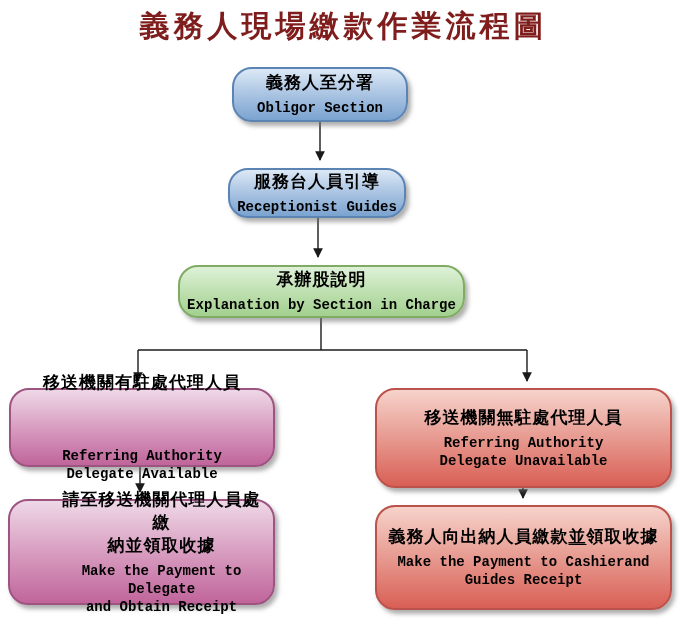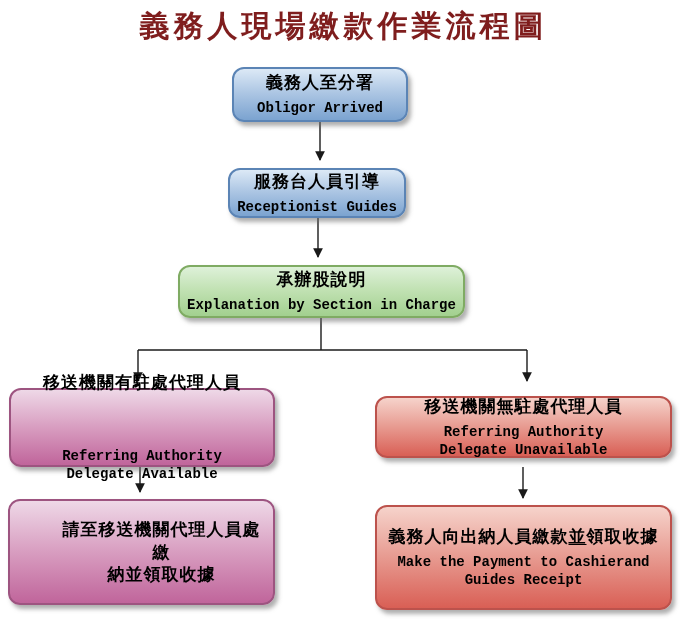--- a/index.html
+++ b/index.html
@@ -12,21 +12,21 @@
   }
   .title{
     position:absolute;left:0;top:6px;width:687px;
     text-align:center;
     font-size:30px;font-weight:bold;color:#7f1d1d;
     letter-spacing:4px;
   }
   .node{
     position:absolute;
     box-sizing:border-box;
-    border-radius:12px;
+    border-radius:20px;
     display:flex;flex-direction:column;
     align-items:center;justify-content:center;
     text-align:center;
     box-shadow:3px 4px 4px rgba(110,110,110,0.55);
     padding:4px 6px;
   }
   .node .zh{
     font-size:17px;font-weight:bold;color:#000;
     letter-spacing:1px;line-height:1.35;
     white-space:pre-line;
@@ -53,21 +53,21 @@
   }
   .scheme-red{
     background:linear-gradient(180deg,#f6d3cb 0%,#e79a90 50%,#d95f55 100%);
     border:2px solid #bc524c;
   }
   
   .n-obligor-arrived      {left:232px;top:67px; width:176px;height:55px;}
   .n-receptionist-guides  {left:228px;top:168px;width:178px;height:50px;}
   .n-explanation          {left:178px;top:265px;width:287px;height:53px;}
   .n-delegate-available   {left:9px;  top:388px;width:266px;height:79px;gap:48px;}
-  .n-delegate-unavailable {left:375px;top:396px;width:297px;height:62px;}
+  .n-delegate-unavailable {left:375px;top:388px;width:297px;height:100px;}
   .n-pay-delegate         {left:8px;  top:499px;width:267px;height:106px;padding-left:46px;}
   .n-pay-cashier          {left:375px;top:505px;width:297px;height:105px;text-align:center;}
   svg.connectors{position:absolute;left:0;top:0;pointer-events:none;}
 </style>
 </head>
 <body>
 
 <div id="canvas">
 
   <div class="title">義務人現場繳款作業流程圖</div>
@@ -83,21 +83,21 @@
     <path d="M321,318 V350" stroke="#1a1a1a" stroke-width="1.4" fill="none"></path>
     <path d="M138,350 H527" stroke="#1a1a1a" stroke-width="1.4" fill="none"></path>
     <path d="M138,350 V381" stroke="#1a1a1a" stroke-width="1.4" fill="none" marker-end="url(#arrow)"></path>
     <path d="M527,350 V381" stroke="#1a1a1a" stroke-width="1.4" fill="none" marker-end="url(#arrow)"></path>
     <path d="M140,467 V492" stroke="#1a1a1a" stroke-width="1.4" fill="none" marker-end="url(#arrow)"></path>
     <path d="M523,467 V498" stroke="#1a1a1a" stroke-width="1.4" fill="none" marker-end="url(#arrow)"></path>
   </svg>
 
   <div class="node scheme-blue n-obligor-arrived">
     <span class="zh">義務人至分署</span>
-    <span class="en">Obligor Arrived</span>
+    <span class="en">Obligor Section</span>
   </div>
 
   <div class="node scheme-green n-explanation">
     <span class="zh">承辦股說明</span>
     <span class="en">Explanation by Section in Charge</span>
   </div>
 
   <div class="node scheme-blue n-receptionist-guides">
     <span class="zh">服務台人員引導</span>
     <span class="en">Receptionist Guides</span>
@@ -111,20 +111,22 @@
 
   <div class="node scheme-red n-delegate-unavailable">
     <span class="zh">移送機關無駐處代理人員</span>
     <span class="en">Referring Authority
 Delegate Unavailable</span>
   </div>
 
   <div class="node scheme-purple n-pay-delegate">
     <span class="zh">請至移送機關代理人員處繳
 納並領取收據</span>
+    <span class="en">Make the Payment to Delegate
+and Obtain Receipt</span>
   </div>
 
   <div class="node scheme-red n-pay-cashier">
     <span class="zh"><span>義務人向出納人員繳款</span><span class="underlined">並</span><span>領取收據</span></span>
     <span class="en">Make the Payment to Cashierand
 Guides Receipt</span>
   </div>
 
 </div>
 

